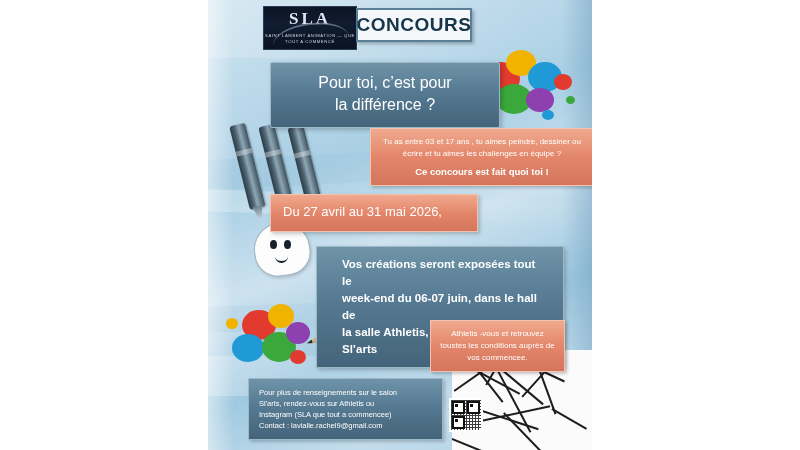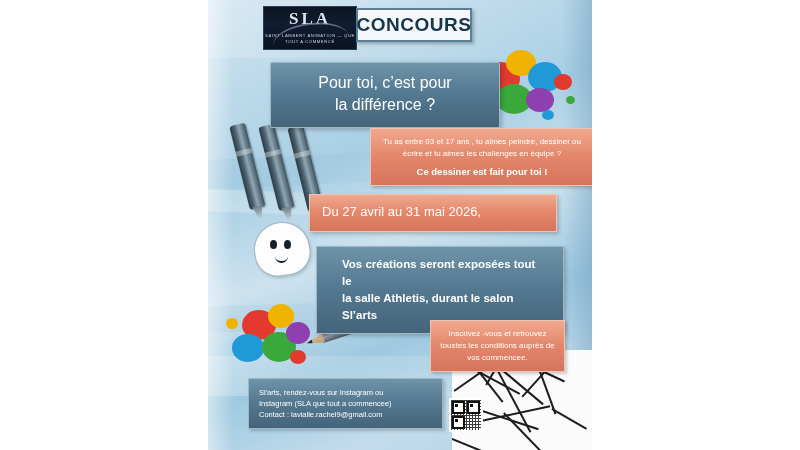--- a/index.html
+++ b/index.html
@@ -184,26 +184,25 @@
   #intro .strong {
     display: block;
     margin-top: 7px;
     font-size: 9.5px;
     font-weight: bold;
   }
 
   #dates {
     left: 62px;
     top: 194px;
-    width: 248px;
+    width: 208px;
     padding: 8px 12px 10px 12px;
     font-size: 13px;
     line-height: 18px;
     box-shadow: 2px 2px 4px rgba(0,0,0,.22);
-    margin-left: 39px;
   }
 
   #expo {
     left: 108px;
     top: 246px;
     width: 248px;
     padding: 9px 25px;
     font-size: 11.5px;
     line-height: 17px;
     font-weight: bold;
@@ -499,40 +498,42 @@
     <div id="concours" class="box white-box">CONCOURS</div>
 
 
     <div id="headline" class="box steel">
       <span>Pour toi, c’est pour</span>
       <span class="l2">la différence ?</span>
     </div>
 
     <div id="intro" class="box salmon">
       <span>Tu as entre 03 et 17 ans , tu aimes peindre, dessiner ou écrire et tu aimes les challenges en équipe ?</span>
-      <span class="strong">Ce dessiner est fait pour toi !</span>
+      <span class="strong">Ce concours est fait quoi toi !</span>
     </div>
 
     <div id="dates" class="box salmon">
       <div>Du 27 avril au 31 mai 2026,</div>
     </div>
 
     <div id="expo" class="box steel">
       <div>Vos créations seront exposées tout le</div>
+      <div>week-end du 06-07 juin, dans le hall de</div>
       <div>la salle Athletis, durant le salon Sl’arts</div>
     </div>
 
     <div id="inscription" class="box salmon">
-      <div>Inscrivez -vous et retrouvez</div>
+      <div>Athletis -vous et retrouvez</div>
       <div>toustes les conditions auprès de</div>
       <div>vos commencee.</div>
     </div>
 
     <div id="contact" class="box steel">
-      <div>Sl'arts, rendez-vous sur Instagram ou</div>
+      <div>Pour plus de renseignements sur le salon</div>
+      <div>Sl'arts, rendez-vous sur Athletis ou</div>
       <div>Instagram (SLA que tout a commencee)</div>
       <div>Contact : lavialle.rachel9@gmail.com</div>
     </div>
 
     <div id="qr">
       <div class="qrgrid"></div>
       <div class="fp tl">
           <i></i>
         </div>
       <div class="fp tr">

